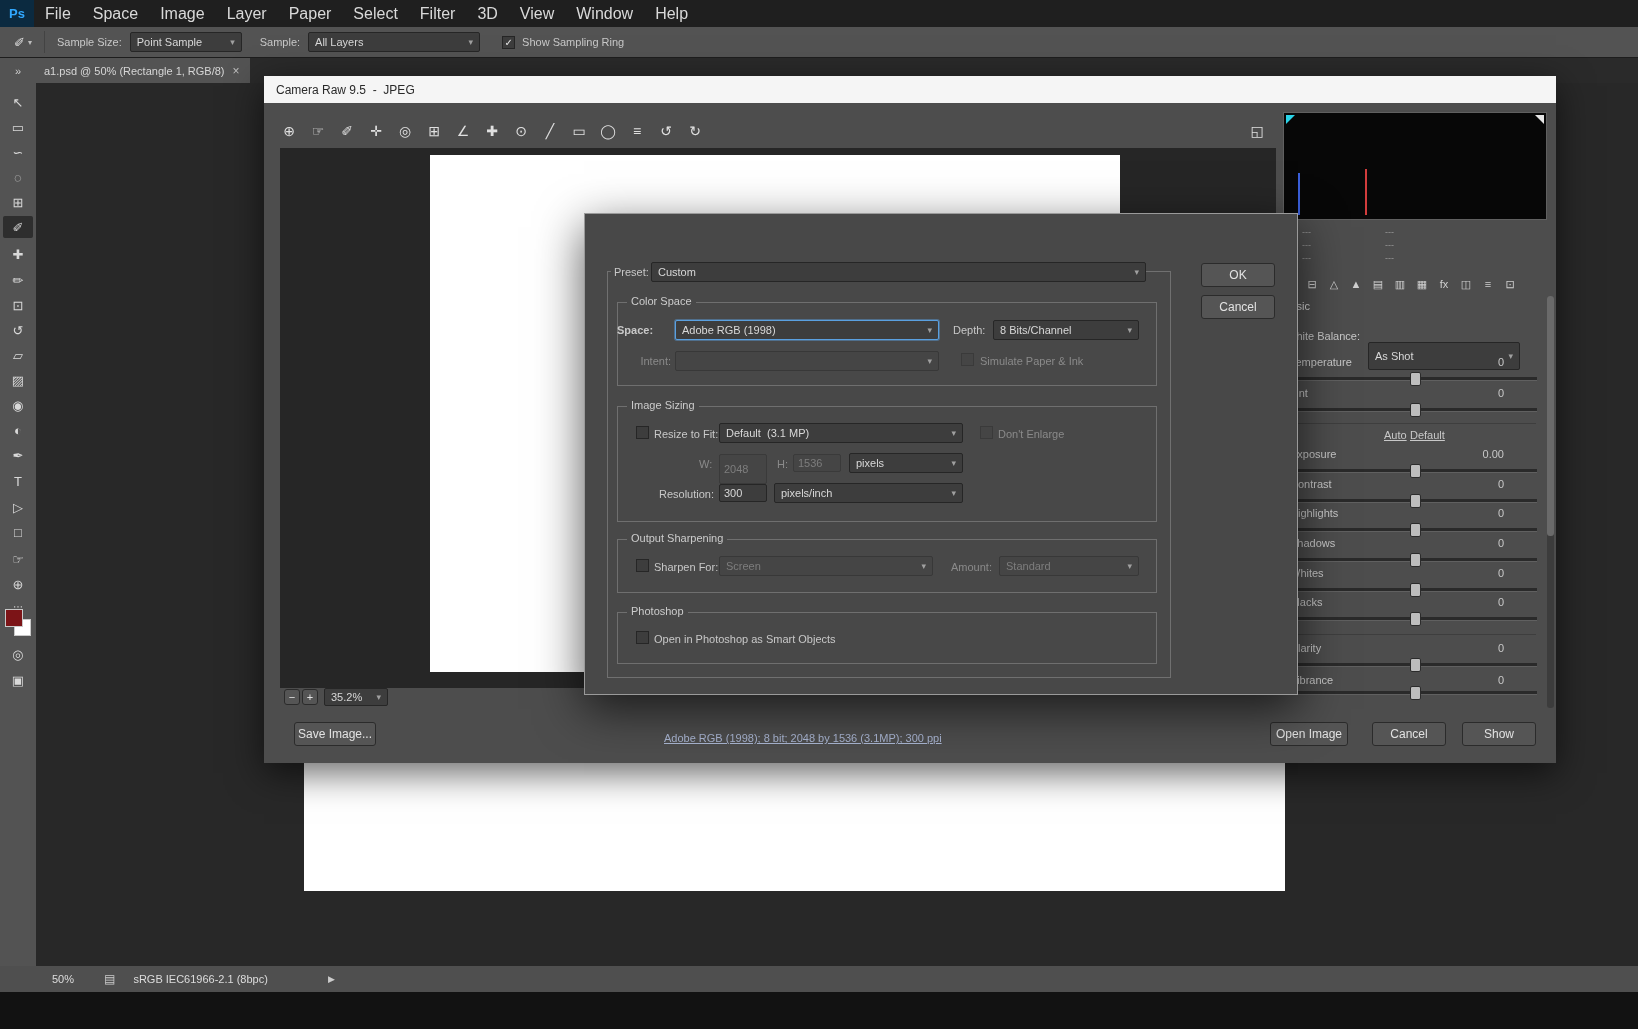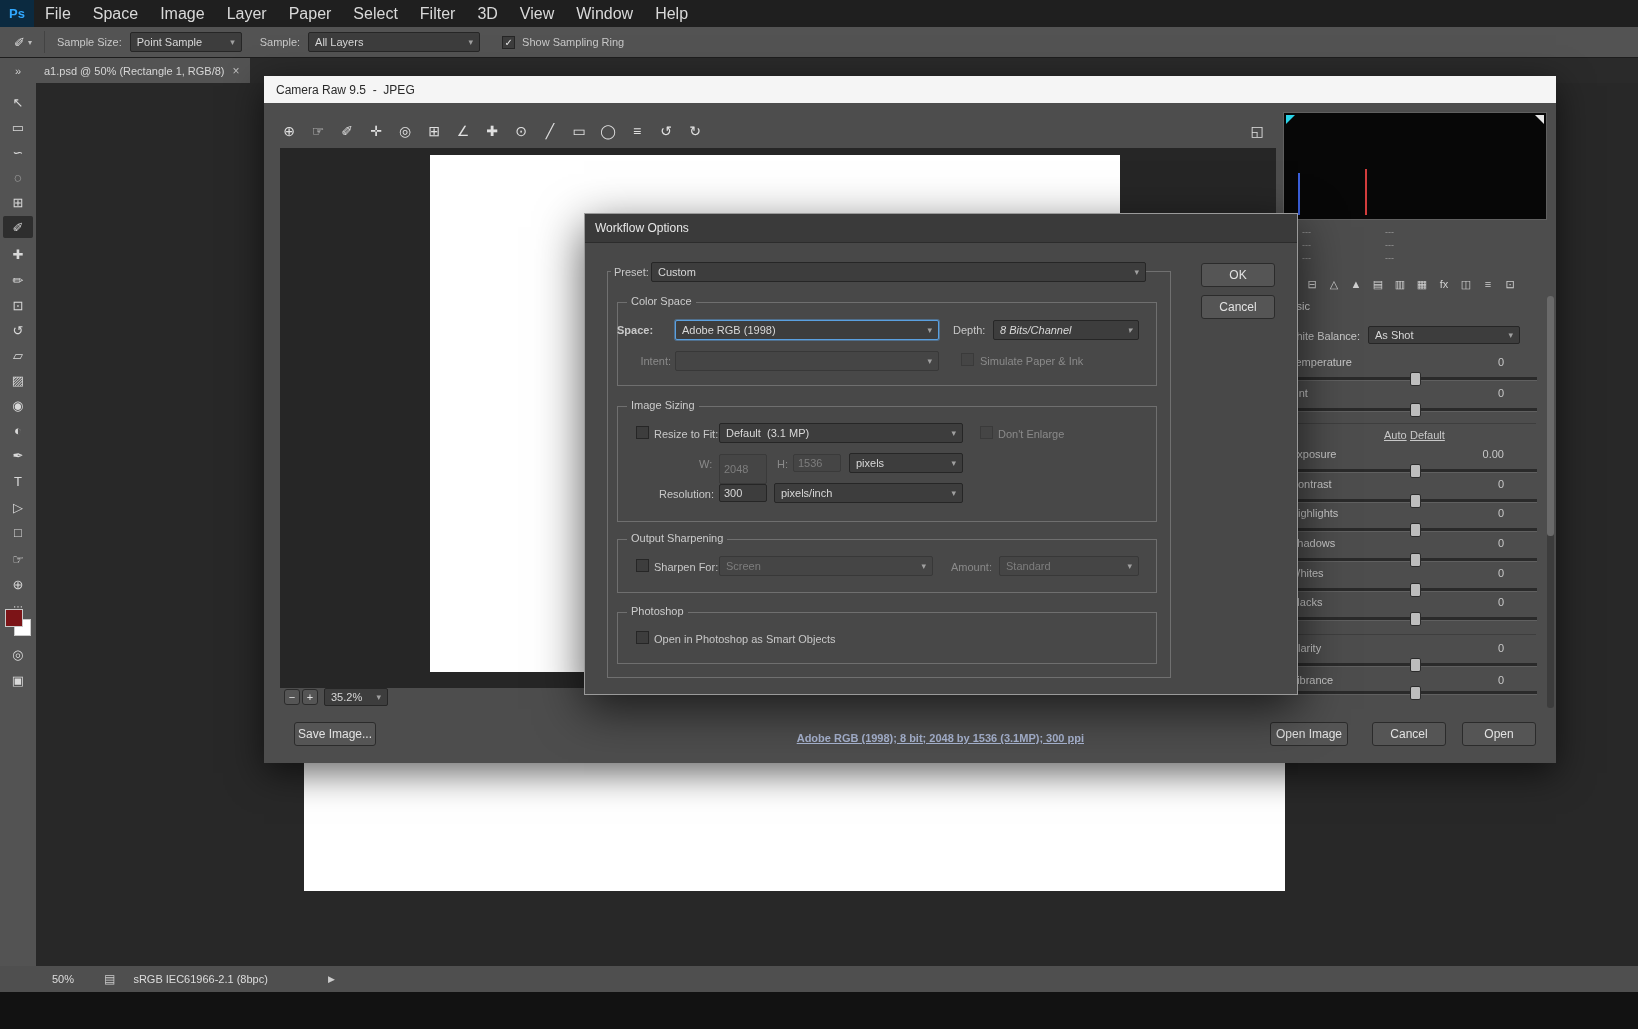--- a/index.html
+++ b/index.html
@@ -195,31 +195,31 @@
         <span>+</span>
       </div>
     <div class="dd a" style="left:60px;top:612px;width:64px;height:18px;">
       <span>35.2%</span>
       <span class="car">▾</span>
     </div>
 
     <div class="btn a" style="left:30px;top:646px;width:82px;height:24px;">
         <span>Save Image...</span>
       </div>
-    <div class="a" style="left:400px;top:652px;width:420px;text-align:right;font-weight:bold;">
+    <div class="a" style="left:400px;top:652px;width:420px;text-align:left;">
       <span class="underl" style="font-size:11px;color:#aab6d3;">Adobe RGB (1998); 8 bit; 2048 by 1536 (3.1MP); 300 ppi</span>
     </div>
     <div class="btn a" style="left:1006px;top:646px;width:78px;height:24px;">
         <span>Open Image</span>
       </div>
     <div class="btn a" style="left:1108px;top:646px;width:74px;height:24px;">
         <span>Cancel</span>
       </div>
     <div class="btn a" style="left:1198px;top:646px;width:74px;height:24px;">
-        <span>Open</span>
+        <span>Show</span>
       </div>
 
     <div class="a" style="left:1019px;top:36px;width:262px;height:106px;background:#070707;border:1px solid #606060;">
       <div class="tri-cyan a" style="left:2px;top:2px;"></div>
       <div class="tri-white a" style="right:2px;top:2px;"></div>
       <div class="a" style="left:14px;top:60px;width:2px;height:42px;background:#3a5fd9;"></div>
       <div class="a" style="left:81px;top:56px;width:2px;height:46px;background:#d23c3c;"></div>
     </div>
 
     <div class="a" style="left:1038px;top:150px;font-size:9px;color:#9a9a9a;line-height:13px;">
@@ -242,21 +242,21 @@
       <span class="pti">▦</span>
       <span class="pti">fx</span>
       <span class="pti">◫</span>
       <span class="pti">≡</span>
       <span class="pti">⊡</span>
     </div>
 
     <div class="a" style="left:1019px;top:224px;width:254px;font-size:11px;color:#dcdcdc;">Basic</div>
 
     <span class="lbl a" style="left:1022px;top:254px;">White Balance:</span>
-    <div class="dd a" style="left:1104px;top:250px;width:152px;height:18px;">
+    <div class="dd a" style="left:1104px;top:266px;width:152px;height:28px;">
       <span>As Shot</span>
       <span class="car">▾</span>
     </div>
 
     <span class="lbl a" style="left:1026px;top:280px;">Temperature</span>
     <span class="valr a" style="left:1150px;top:280px;width:90px;">0</span>
     <div class="track a" style="left:1029px;top:301px;width:244px;">
         <div class="thumb"></div>
       </div>
 
@@ -320,23 +320,20 @@
         <div class="thumb"></div>
       </div>
 
     <div class="a" style="left:1283px;top:220px;width:7px;height:412px;background:#3c3c3c;border-radius:3px;">
       <div style="position:absolute;left:0;top:0;width:7px;height:240px;background:#6a6a6a;border-radius:3px;"></div>
     </div>
   </div>
 
   <div class="a" style="left:584px;top:213px;width:714px;height:482px;background:#484848;border:1px solid #9a9a9a;box-shadow:0 14px 44px rgba(0,0,0,.65);z-index:50;box-sizing:border-box;">
 
-    <div class="a" style="left:0;top:0;width:712px;height:28px;background:#3a3a3a;border-bottom:1px solid #2c2c2c;display:flex;align-items:center;">
-      <span style="margin-left:10px;font-size:12px;color:#e8e8e8;">Workflow Options</span>
-    </div>
 
     <div class="a" style="left:22px;top:57px;width:562px;height:405px;border:1px solid #707070;"></div>
 
     <span class="lbl a" style="left:26px;top:52px;background:#484848;padding:0 3px;">Preset:</span>
     <div class="dd a" style="left:66px;top:48px;width:495px;height:20px;">
       <span>Custom</span>
       <span class="car">▾</span>
     </div>
 
     <div class="btn a" style="left:616px;top:49px;width:74px;height:24px;">
@@ -348,21 +345,21 @@
 
     <div class="grp" style="left:32px;top:88px;width:538px;height:82px;">
       <span class="cap">Color Space</span>
     </div>
     <span class="lbl a" style="left:32px;top:110px;width:44px;text-align:left;font-weight:bold;">Space:</span>
     <div class="dd focus a" style="left:90px;top:106px;width:264px;height:20px;">
       <span>Adobe RGB (1998)</span>
       <span class="car">▾</span>
     </div>
     <span class="lbl a" style="left:368px;top:110px;">Depth:</span>
-    <div class="dd a" style="left:408px;top:106px;width:146px;height:20px;font-style:italic;">
+    <div class="dd a" style="left:408px;top:106px;width:146px;height:20px;">
       <span>8 Bits/Channel</span>
       <span class="car">▾</span>
     </div>
     <span class="lbl dim a" style="left:42px;top:141px;width:44px;text-align:right;">Intent:</span>
     <div class="dd dis a" style="left:90px;top:137px;width:264px;height:20px;">
       <span></span>
       <span class="car">▾</span>
     </div>
     <span class="cb dis a" style="left:376px;top:139px;"></span>
     <span class="lbl dim a" style="left:395px;top:141px;">Simulate Paper &amp; Ink</span>

